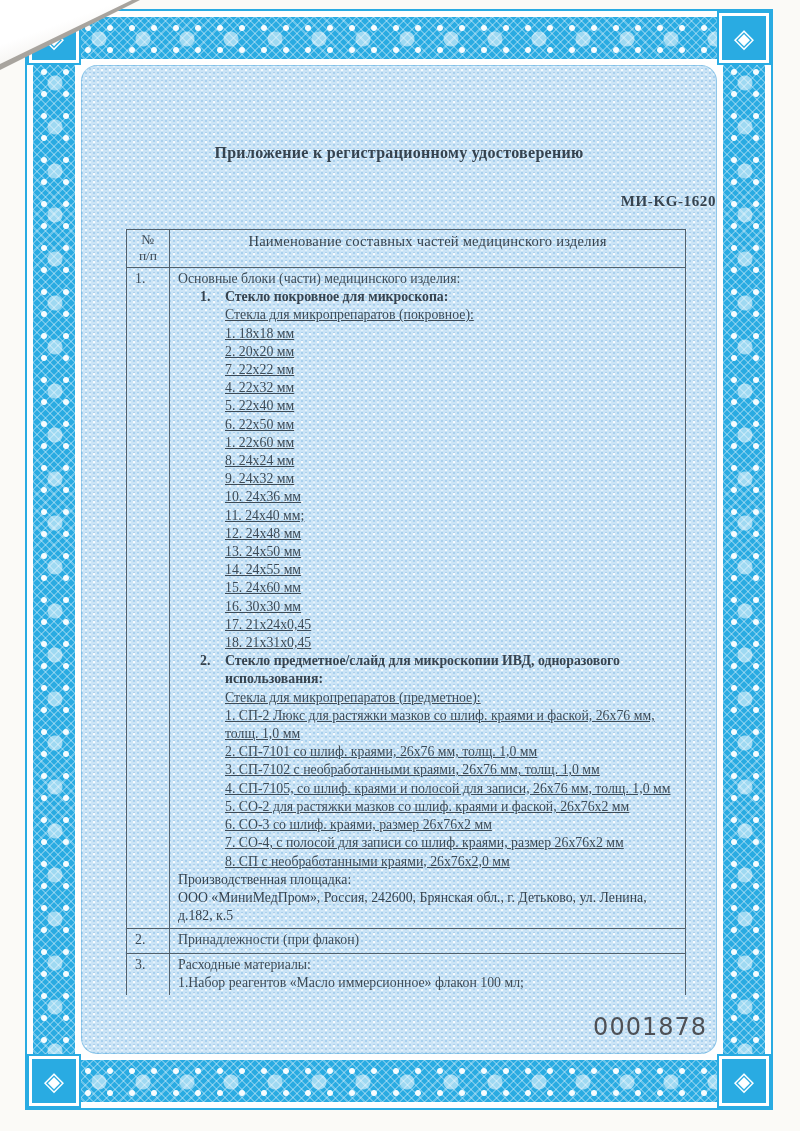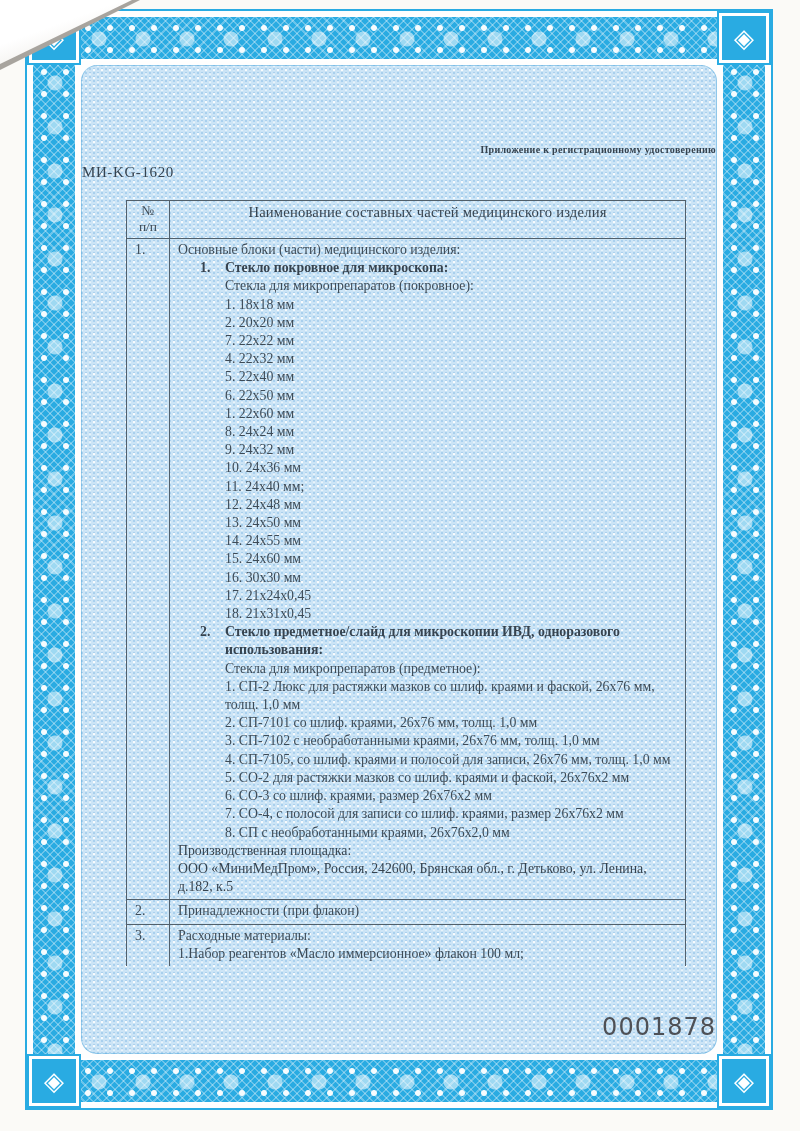--- a/index.html
+++ b/index.html
@@ -55,26 +55,26 @@
       radial-gradient(circle, rgba(255,255,255,.6) 1px, rgba(255,255,255,0) 1.6px),
       radial-gradient(circle, rgba(140,190,230,.55) .8px, rgba(140,190,230,0) 1.4px);
     background-size:8px 8px,8px 8px,4px 4px;
     background-position:0 0,4px 4px,2px 1px;
     border-radius:16px;
     border:1px solid rgba(70,165,220,.45);
     box-sizing:border-box;
     color:#3d4b57;
   }
   .title1{
-    margin-top:78px;text-align:right;
-    font-weight:bold;font-size:10px;letter-spacing:.3px;color:#36434f;
+    margin-top:78px;text-align:center;
+    font-weight:bold;font-size:16px;letter-spacing:.3px;color:#36434f;
   }
   .title2{
-    margin-top:9px;text-align:left;
-    font-weight:normal;font-size:15px;letter-spacing:.6px;color:#36434f;
+    margin-top:31px;text-align:right;
+    font-weight:bold;font-size:15px;letter-spacing:.6px;color:#36434f;
   }
   
   table.doc{
     border-collapse:collapse;
     margin:19px 0 0 44px;
     width:560px;
     table-layout:fixed;
     font-size:13.8px;line-height:18.2px;color:#3d4b57;
   }
   table.doc td,table.doc th{
@@ -89,25 +89,25 @@
   }
   th.h-name{
     font-weight:normal;text-align:center;font-size:14.6px;
     vertical-align:middle;letter-spacing:.2px;color:#36434f;
   }
   td.num{text-align:left;padding-left:10px;}
   tr.last td{border-bottom:none;}
   .group{display:flex;font-weight:bold;color:#36434f;padding-left:22px;}
   .gnum{flex:none;width:25px;}
   .gtitle{flex:1;}
-  .sub{padding-left:47px;}
+  .sub{padding-left:47px;text-decoration:underline;}
   .boldline{font-weight:normal;color:#36434f;}
   
   .serial{
-    position:absolute;right:0;bottom:12px;
+    position:absolute;right:9px;bottom:12px;
     font-family:"DejaVu Sans","Liberation Sans",sans-serif;
     font-size:24px;color:#4e5055;letter-spacing:1px;
   }
   
   .fold-shadow{
     position:absolute;left:0;top:0;width:140px;height:70px;
     clip-path:polygon(0 0,100% 0,0 100%);
     background:#a8a49e;
     z-index:20;
   }

